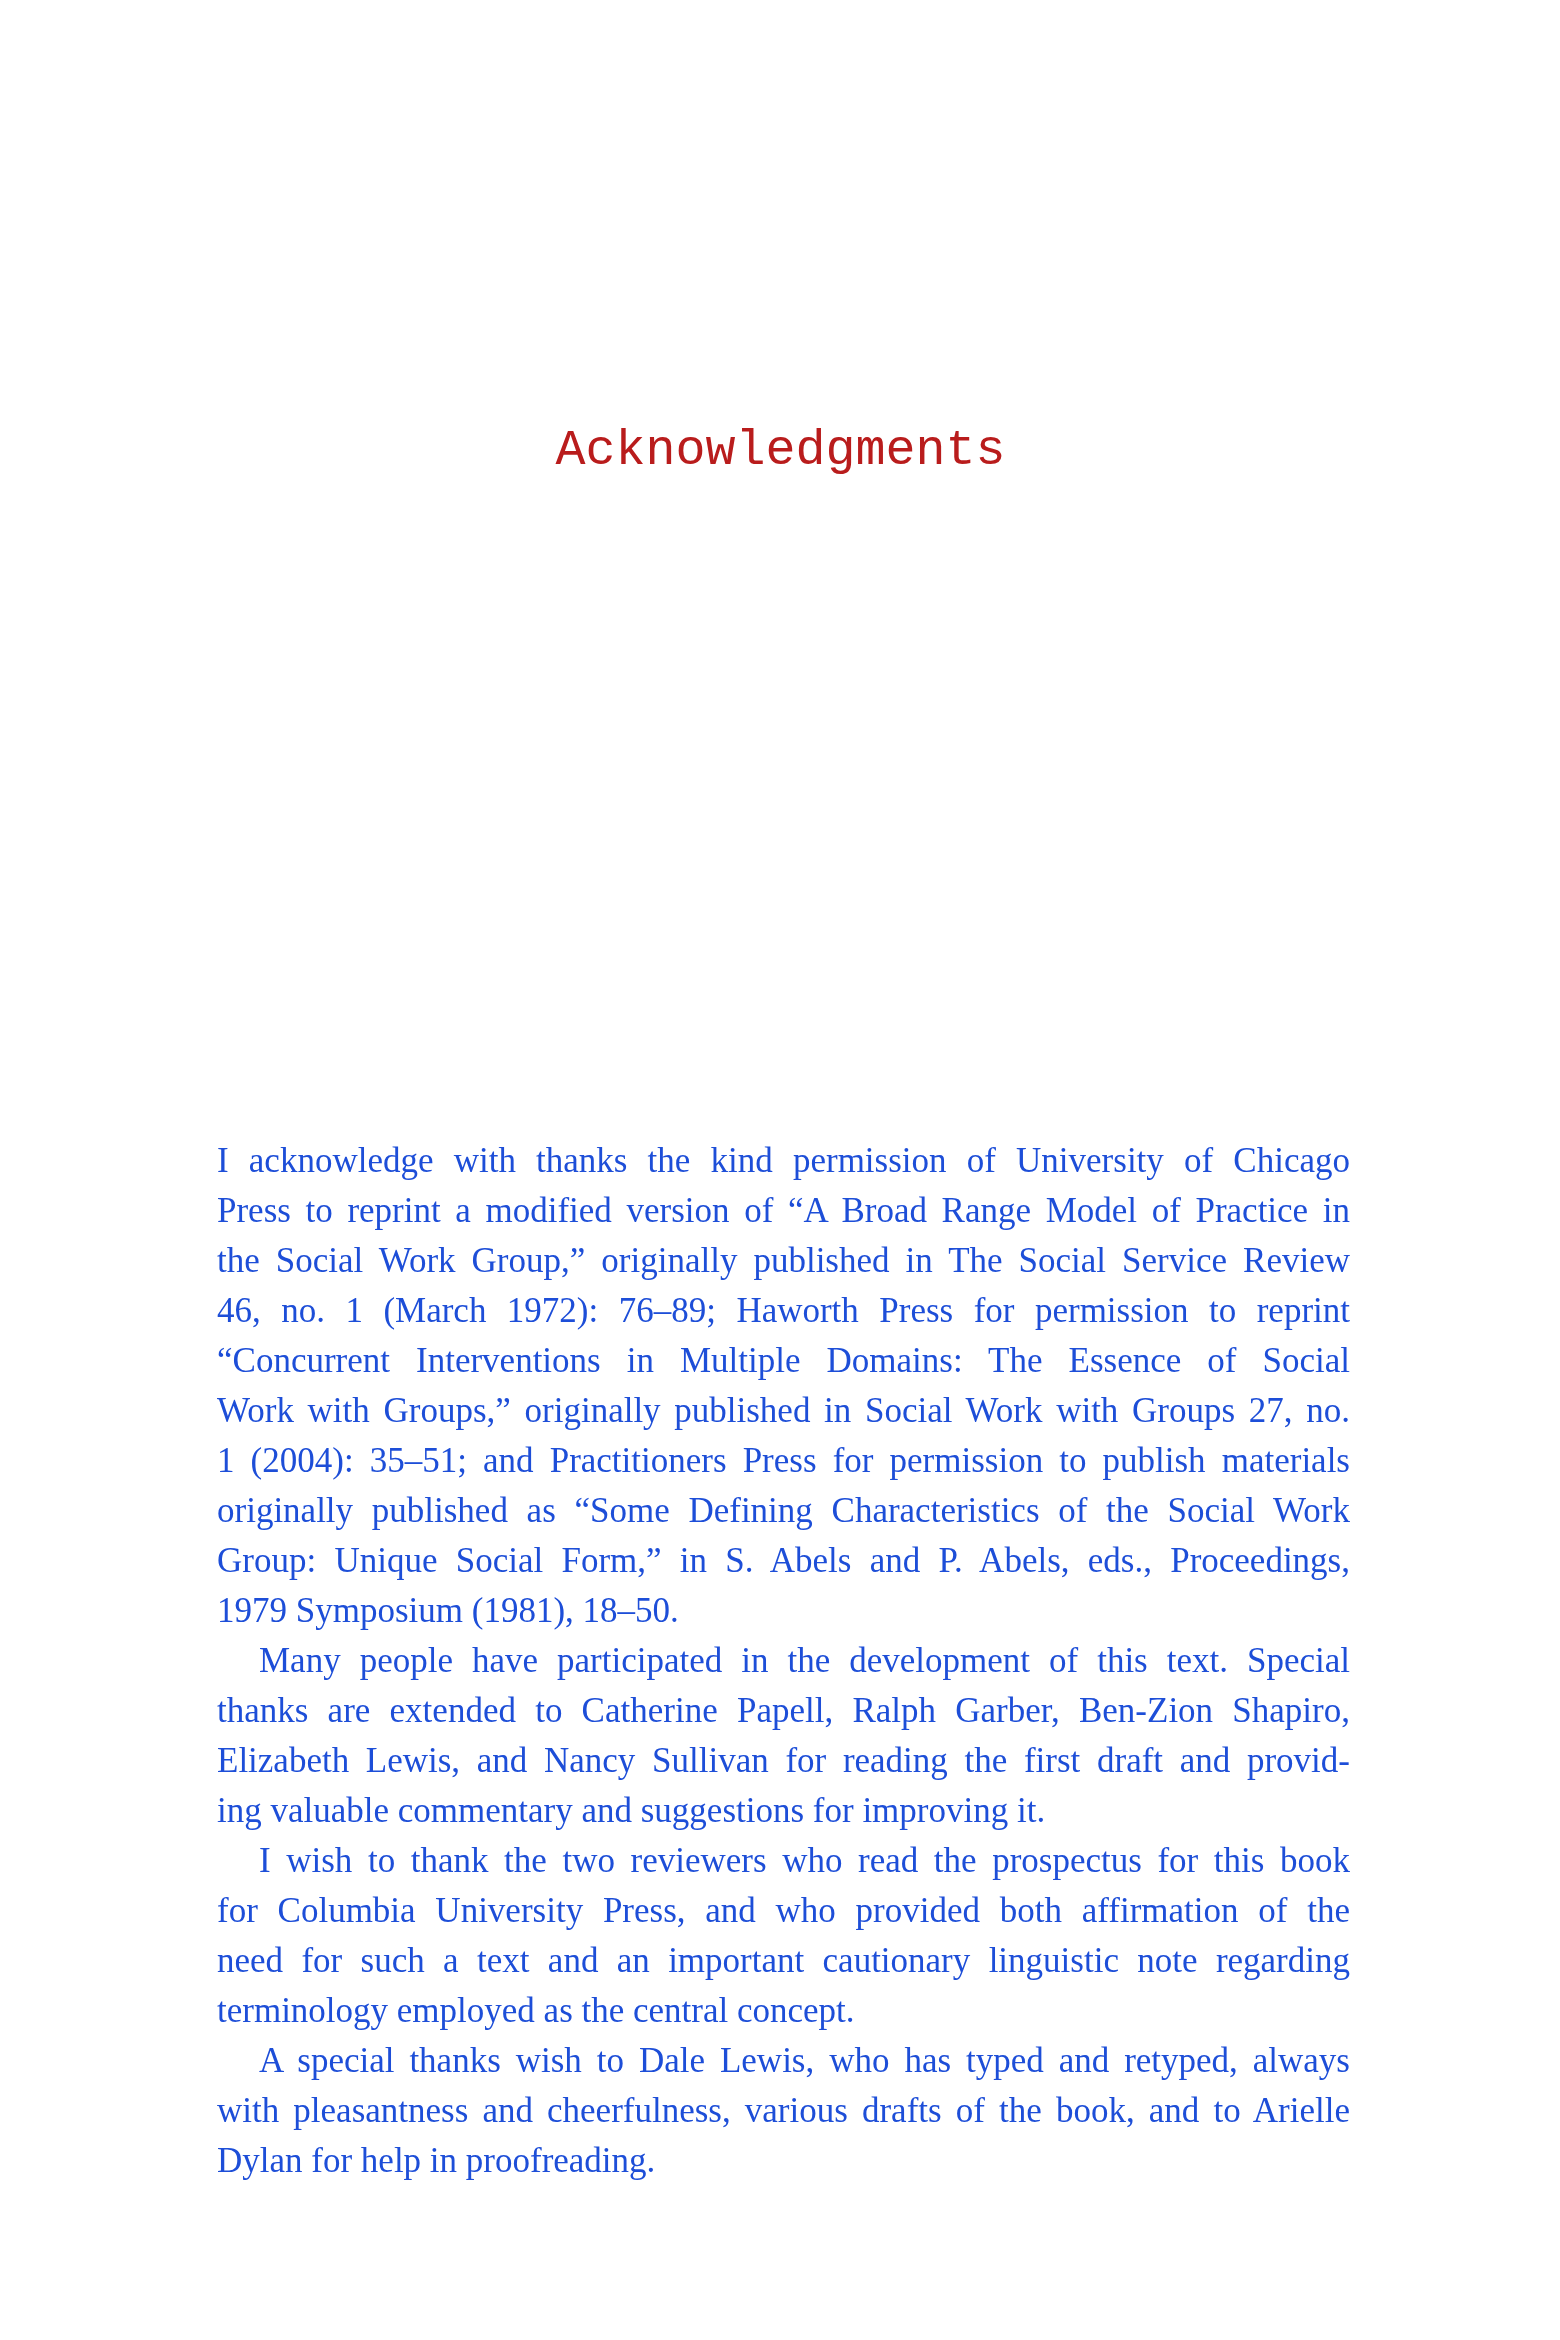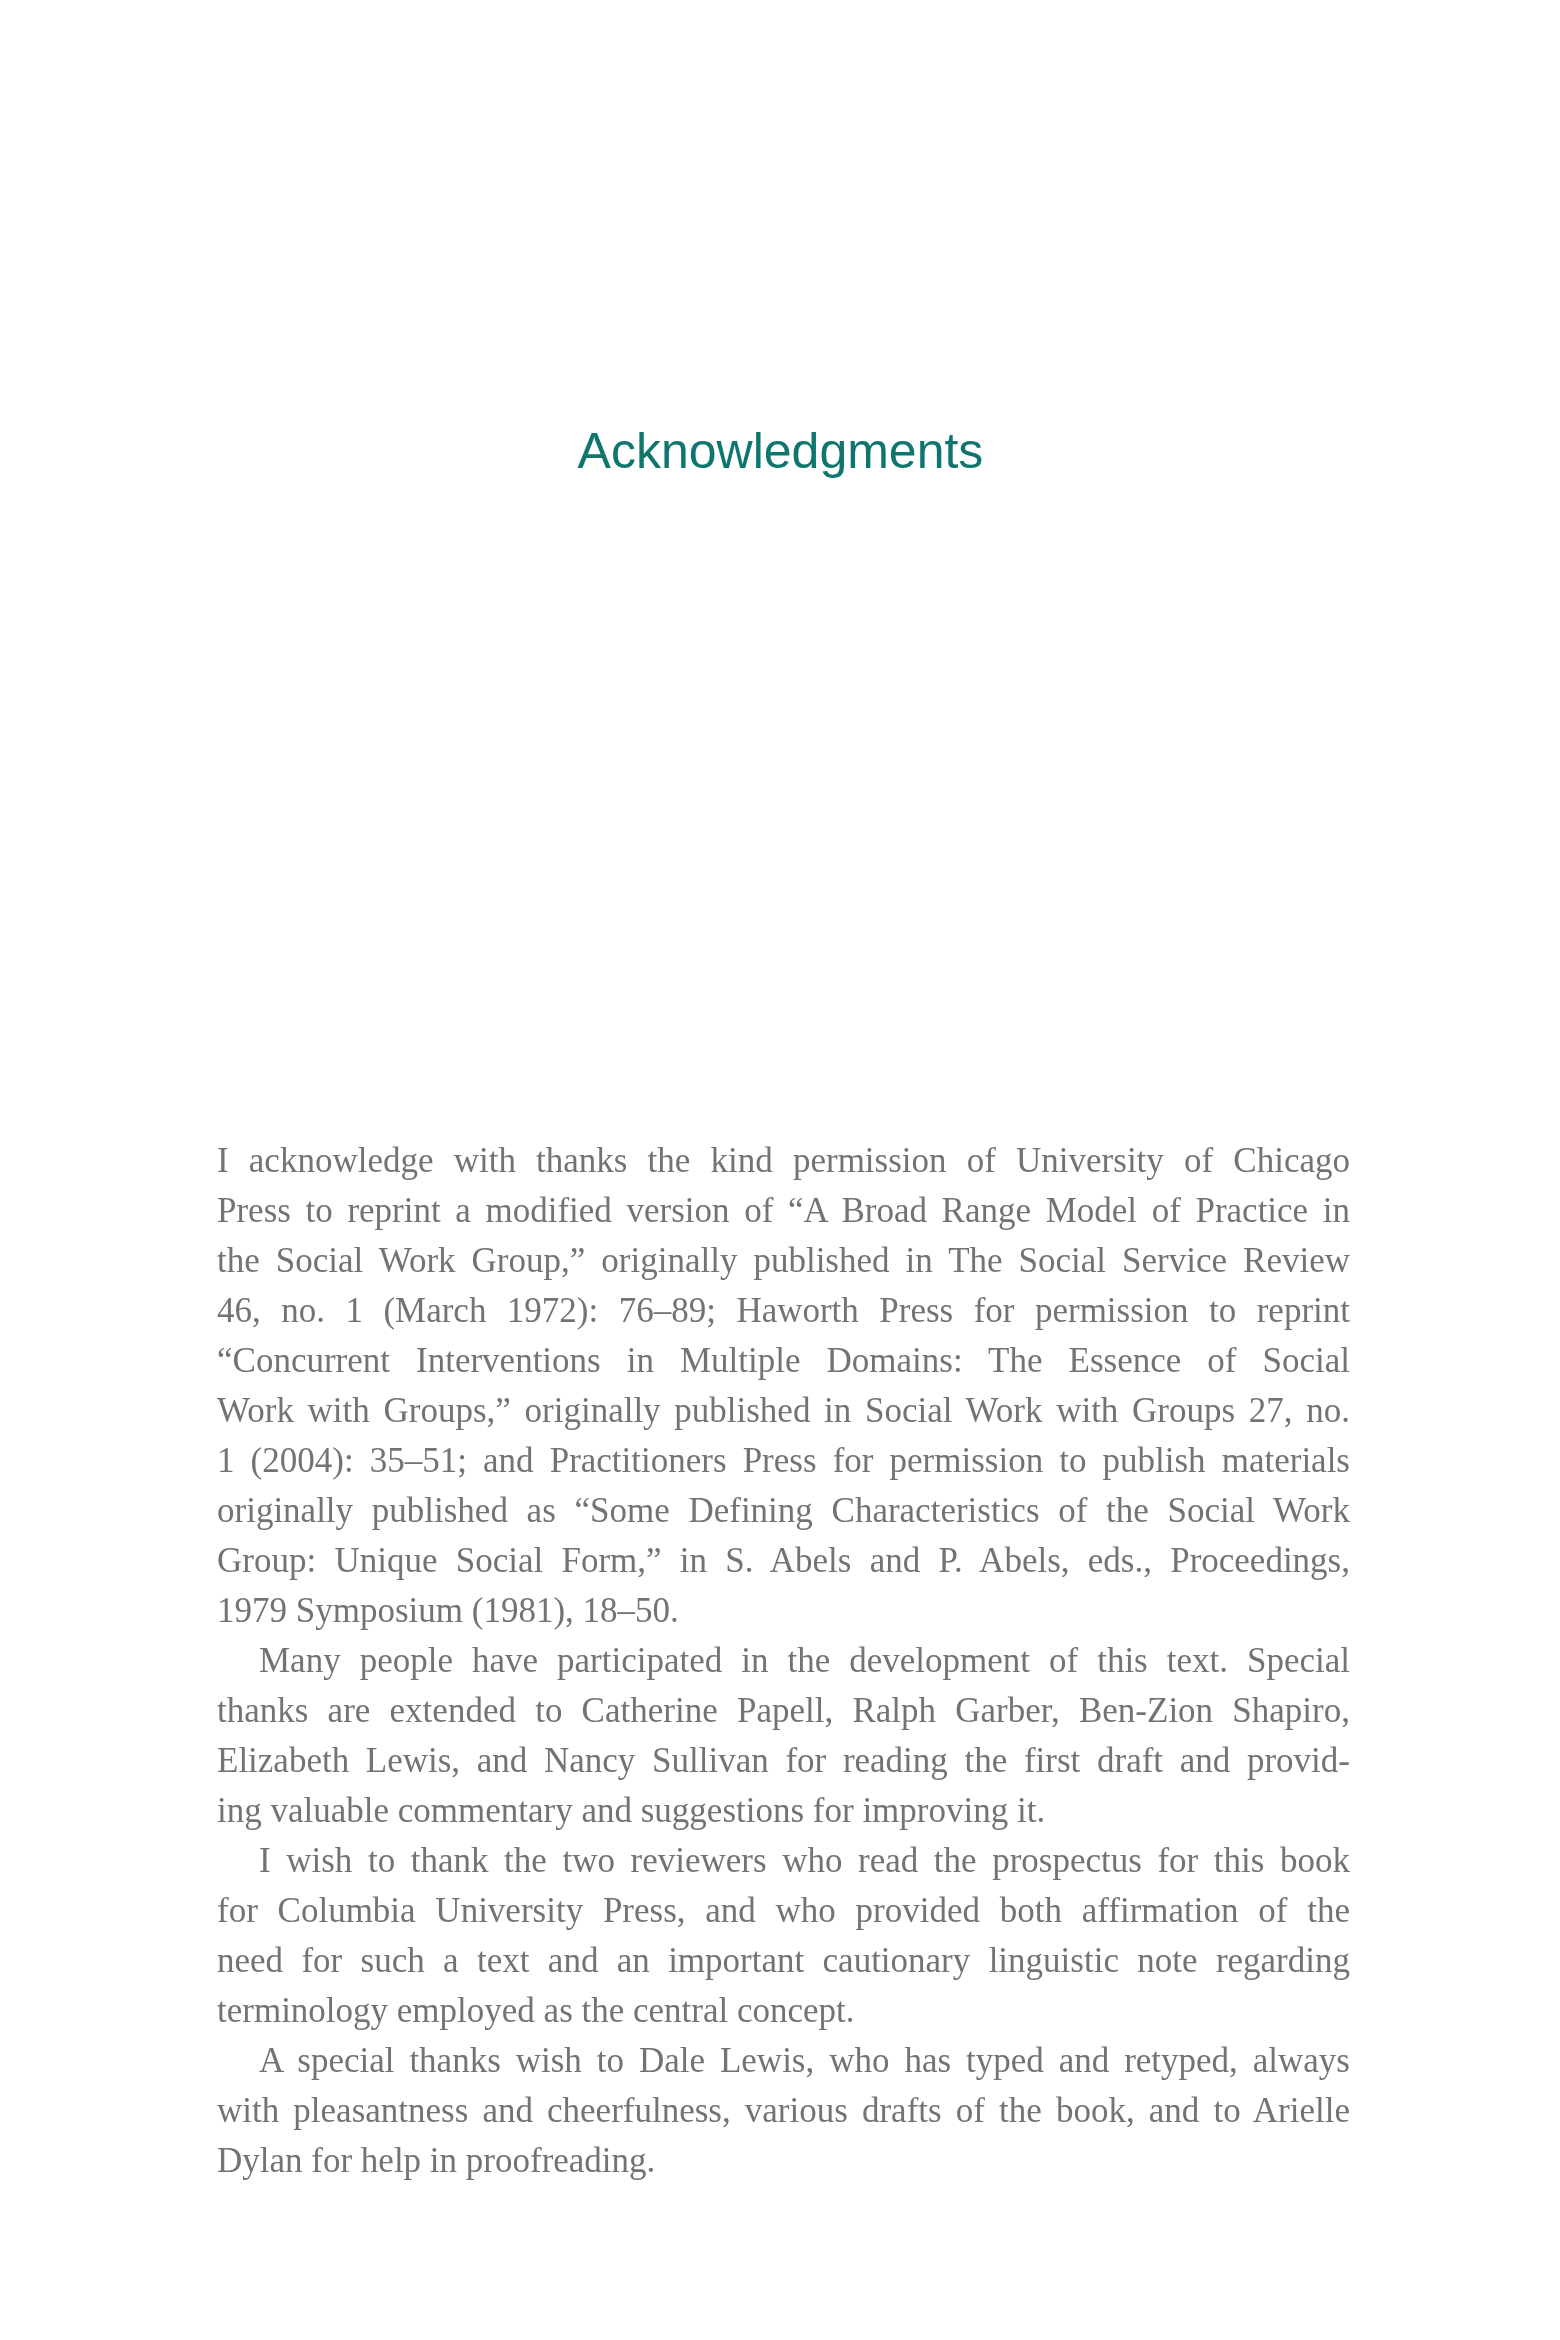--- a/index.html
+++ b/index.html
@@ -13,37 +13,37 @@
       position: relative;
       overflow: hidden;
       color: #231f20;
     }
     .title {
       position: absolute;
       top: 426px;
       left: 0;
       width: 1561px;
       text-align: center;
-      font-family: Liberation Sans, sans-serif;
+      font-family: Liberation Mono, monospace;
       font-size: 50px;
       font-weight: 300;
       letter-spacing: 0px;
-      color: #0f766e;
+      color: #b91c1c;
       margin: 0;
       line-height: 1;
     }
     .body-text {
       position: absolute;
       top: 1136px;
       left: 217px;
       width: 1133px;
       font-family: "Liberation Serif", serif;
       font-size: 35px;
       line-height: 50px;
-      color: #737373;
+      color: #1d4ed8;
     }
     .line {
       display: block;
       height: 50px;
       white-space: nowrap;
       text-align: justify;
       text-align-last: justify;
     }
     .line.last {
       text-align-last: left;

